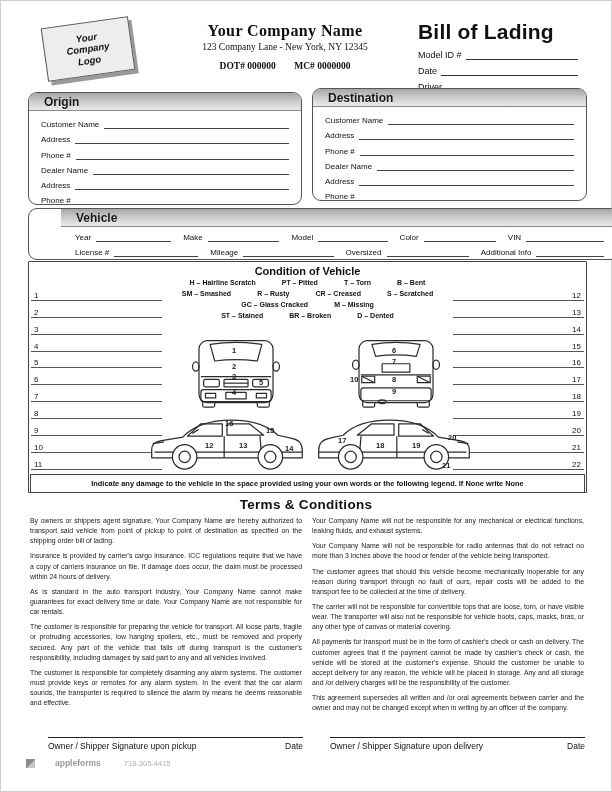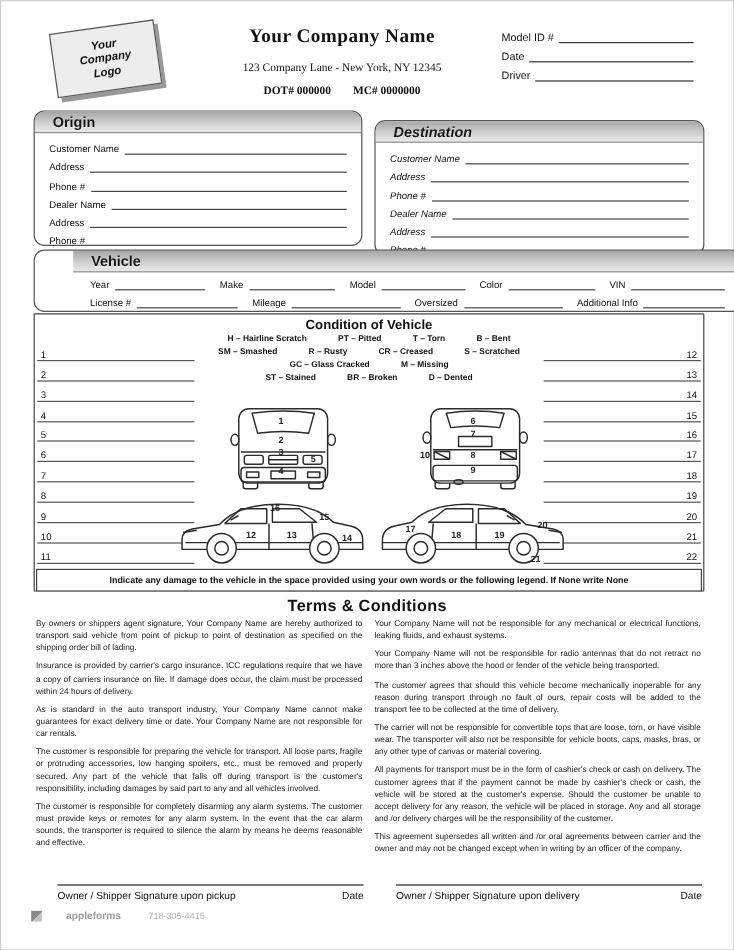--- a/index.html
+++ b/index.html
@@ -8,34 +8,34 @@
         box-shadow:0 0 0 1px #cfcfcf inset;}
   
   .logo{position:absolute;left:44px;top:22px;width:86px;height:52px;transform:rotate(-8deg);
         background:#ededed;border:1.3px solid #555;box-shadow:3px 4px 0 rgba(70,70,70,.55);
         display:flex;align-items:center;justify-content:center;text-align:center;
         font-weight:bold;font-style:italic;font-size:9.5px;line-height:1.2;}
   .logo span{display:block;width:52px;}
   .company{position:absolute;left:140px;top:22px;width:290px;text-align:center;
         font-family:"Liberation Serif",serif;}
   .company-name{font-size:16px;font-weight:bold;letter-spacing:.4px;}
-  .company-addr,.company-tel{font-size:9.5px;margin-top:12px;}
+  .company-addr,.company-tel{font-size:9.5px;margin-top:2px;}
   .dotline{margin-top:9px;font-size:9.5px;font-weight:bold;}
   .dotline .mc{margin-left:16px;}
   .bol{position:absolute;left:418px;top:20px;width:160px;}
   .bol-title{font-size:21px;font-weight:bold;letter-spacing:.2px;}
   .hfield{display:flex;align-items:flex-end;margin-top:5px;font-size:9px;}
   .hfline{flex:1;border-bottom:1px solid #333;margin-left:4px;height:10px;}
   
   .secbox{position:absolute;border:1.4px solid #555;border-radius:9px;background:#fff;overflow:hidden;}
   .sechead{height:17px;background:linear-gradient(#a6a6a6,#cfcfcf 55%,#e9e9e9);
         border-bottom:1px solid #8a8a8a;display:flex;align-items:center;padding-left:15px;
         font-weight:bold;font-size:12px;color:#151515;text-shadow:0 1px 0 rgba(255,255,255,.6);}
   #origin{left:28px;top:92px;width:272px;height:111px;}
-  #destination{left:312px;top:100px;width:273px;height:111px;font-style:italic;}
+  #destination{left:312px;top:88px;width:273px;height:111px;}
   .secfields{padding:3px 12px 0 12px;}
   .frow{display:flex;align-items:flex-end;height:15.2px;font-size:8px;}
   .flabel{white-space:nowrap;}
   .fline{flex:1;border-bottom:1px solid #444;margin-left:5px;height:9px;}
   #vehicle{left:28px;top:208px;width:557px;height:50px;padding-left:32px;}
   .vrow{display:flex;padding:0 14px;align-items:flex-end;height:15px;font-size:8px;column-gap:12px;}
   .vfield{display:flex;flex:1;align-items:flex-end;}
   
   #conditionbox{position:absolute;left:28px;top:261px;width:557px;height:230px;
         border:1.4px solid #444;border-radius:1px;background:#fff;}
@@ -79,20 +79,21 @@
   </div>
   <div class="company">
     <div class="company-name">Your Company Name</div>
     <div class="company-addr">123 Company Lane - New York, NY 12345</div>
     <div class="dotline">
       <span>DOT# 000000</span>
       <span class="mc">MC# 0000000</span>
     </div>
   </div>
   <div class="bol">
+    <div class="bol-title">Bill of Lading</div>
     <div class="hfield">
         <span>Model ID #</span>
         <span class="hfline"></span>
       </div>
       <div class="hfield">
         <span>Date</span>
         <span class="hfline"></span>
       </div>
       <div class="hfield">
         <span>Driver</span>

